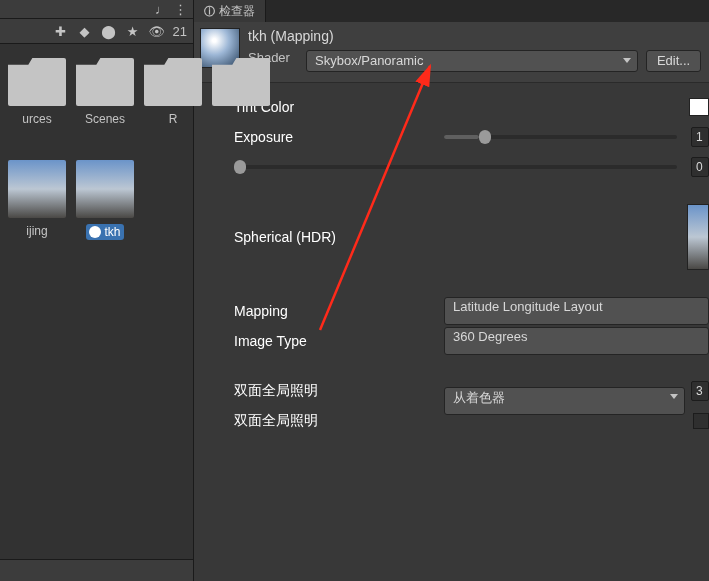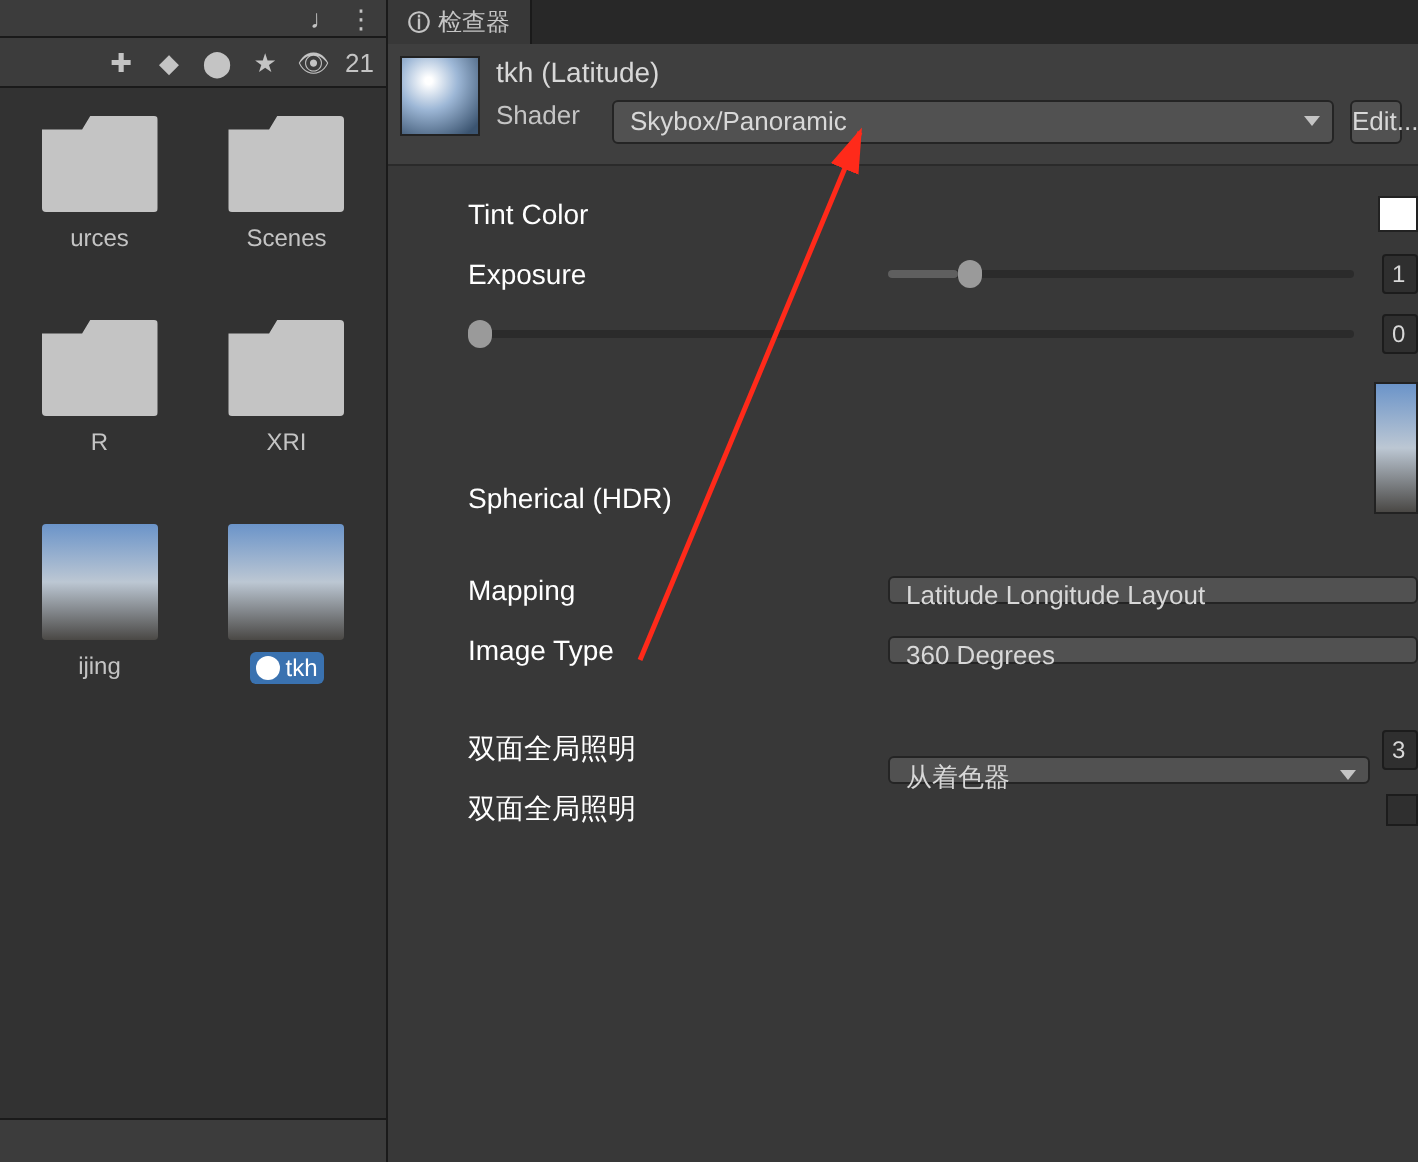--- a/index.html
+++ b/index.html
@@ -3,21 +3,21 @@
 <meta charset="utf-8">
 <style>
   * { box-sizing: border-box; margin: 0; padding: 0; font-family: Arial, sans-serif; }
   body { background: #383838; color: #c4c4c4; font-size: 13px; width: 709px; height: 581px; overflow: hidden; position: relative; }
   .root { display: flex; height: 100%; }
   .left-panel { width: 194px; background: #323232; border-right: 1px solid #1a1a1a; display: flex; flex-direction: column; }
   .left-header { height: 18px; background: #3c3c3c; display:flex; justify-content:flex-end; align-items:center; gap:6px; padding-right:6px; }
   .left-header span { color:#c4c4c4; font-size:13px; }
   .left-toolbar { height: 26px; background: #3c3c3c; border-top:1px solid #1a1a1a; border-bottom:1px solid #1a1a1a; display:flex; align-items:center; gap:8px; padding:0 6px; justify-content:flex-end; }
   .left-toolbar .ico { width:16px; text-align:center; font-size:13px; color:#c4c4c4; }
-  .grid { flex:1; display:grid; grid-template-columns: repeat(2, 1fr); grid-auto-rows: 90px; gap: 12px 10px; padding: 14px 8px; align-content:start; }
+  .grid { flex:1; display:grid; grid-template-columns: repeat(4, 1fr); grid-auto-rows: 90px; gap: 12px 10px; padding: 14px 8px; align-content:start; }
   .asset { display:flex; flex-direction:column; align-items:center; gap:6px; }
   .folder-icon { width:58px; height:48px; background:#c4c4c4; clip-path: polygon(0 14%, 35% 14%, 42% 0, 100% 0, 100% 100%, 0 100%); border-radius:2px; }
   .asset-label { font-size:12px; color:#c4c4c4; text-align:center; max-width:80px; overflow:hidden; white-space:nowrap; }
   .thumb { width:58px; height:58px; background:linear-gradient(180deg,#6b94c9 0%,#bcc7d3 50%,#4a4845 100%); border-radius:2px; }
   .thumb.sel { outline:none; }
   .sel-label { background:#3a72b0; color:#fff; border-radius:3px; padding:1px 3px; display:flex; align-items:center; gap:3px; font-size:12px; }
   .sel-label .circle { width:12px; height:12px; border-radius:50%; background:#fff; display:inline-block; }
   .status-bar { height:22px; background:#3c3c3c; border-top:1px solid #1a1a1a; }
 
   .right-panel { flex:1; background:#383838; display:flex; flex-direction:column; }
@@ -26,36 +26,36 @@
   .tab .info-ico { font-weight:bold; font-size:11px; }
 
   .mat-header { padding:6px 8px 10px 6px; display:flex; align-items:flex-start; gap:8px; border-bottom:1px solid #2a2a2a; background:#3f3f3f; }
   .mat-thumb { width:40px; height:40px; background: radial-gradient(circle at 35% 30%, #fff 5%, #9db7d6 40%, #3b5470 90%); border:1px solid #222; }
   .mat-col { flex:1; display:flex; flex-direction:column; gap:6px; }
   .mat-title { font-size:14px; color:#d8d8d8; }
   .shader-row { display:flex; gap:8px; }
   .shader-label { font-size:13px; color:#c4c4c4; width:50px; }
   .shader-dd { flex:1; height:22px; background:#515151; border:1px solid #242424; border-radius:3px; padding:2px 20px 2px 8px; font-size:13px; color:#d8d8d8; position:relative; }
   .shader-dd .tri { position:absolute; right:6px; top:7px; border-left:4px solid transparent; border-right:4px solid transparent; border-top:5px solid #c4c4c4; }
-  .edit-btn { width:26px; height:22px; background:#515151; border:1px solid #242424; border-radius:3px; font-size:13px; color:#d8d8d8; text-align:center; line-height:20px; }
+  .edit-btn { width:55px; height:22px; background:#515151; border:1px solid #242424; border-radius:3px; font-size:13px; color:#d8d8d8; text-align:center; line-height:20px; }
 
   .props { padding:12px 0 0 40px; display:flex; flex-direction:column; gap:6px; }
   .prop-row { display:flex; align-items:center; height:24px; }
   .prop-label { width:210px; font-size:14px; color:#ffffff; }
   .prop-ctrl { flex:1; display:flex; align-items:center; gap:6px; }
   .swatch { width:20px; height:18px; background:#fff; border:1px solid #222; }
   .slider { flex:1; height:4px; background:#2b2b2b; border-radius:2px; position:relative; margin-right:8px; min-width:180px; }
   .slider .track { position:absolute; height:4px; background:#5f5f5f; border-radius:2px; }
   .slider .knob { position:absolute; top:-5px; width:12px; height:14px; background:#9a9a9a; border-radius:6px; }
   .numbox { width:18px; height:20px; background:#2f2f2f; border:1px solid #1c1c1c; border-radius:2px; color:#d8d8d8; font-size:12px; text-align:left; padding-left:4px; line-height:18px; }
   .tex-slot { width:22px; height:66px; border:1px solid #222; background:linear-gradient(180deg,#6b94c9 0%,#bcc7d3 50%,#4a4845 100%); align-self:flex-start; }
-  .tex-row { align-items:flex-end; height:72px; }
+  .tex-row { align-items:center; height:72px;margin-top:16px; }
 
   .section-gap { height:14px; }
-  .dd { flex:1; height:14px; background:#515151; border:1px solid #242424; border-radius:3px; padding:1px 18px 1px 8px; font-size:13px; color:#d8d8d8; position:relative; max-width:300px; }
+  .dd { flex:1; height:28px; background:#515151; border:1px solid #242424; border-radius:3px; padding:1px 18px 1px 8px; font-size:13px; color:#d8d8d8; position:relative; max-width:300px; }
   .dd .tri { position:absolute; right:6px; top:6px; border-left:4px solid transparent; border-right:4px solid transparent; border-top:5px solid #c4c4c4; }
   .dd-small { width:110px;margin-top:20px; }
   .checkbox { width:16px; height:16px; background:#2f2f2f; border:1px solid #1c1c1c; }
 
   .arrow-svg { position:absolute; left:120px; top:60px; pointer-events:none; }
 </style>
 </head>
 <body>
 
 <div class="root">
@@ -109,21 +109,21 @@
       <div class="tab">
         <span class="info-ico">ⓘ</span>
         <span>检查器</span>
       </div>
     </div>
 
     <div class="mat-header">
       <div class="mat-thumb"></div>
       <div class="mat-col">
         <div class="mat-title">
-          <span>tkh</span> <span>(Latitude)</span>
+          <span>tkh</span> <span>(Mapping)</span>
         </div>
         <div class="shader-row">
           <div class="shader-label">Shader</div>
           <div class="shader-dd">
             <span>Skybox/Panoramic</span>
             <span class="tri"></span>
           </div>
           <div class="edit-btn">Edit...</div>
         </div>
       </div>

